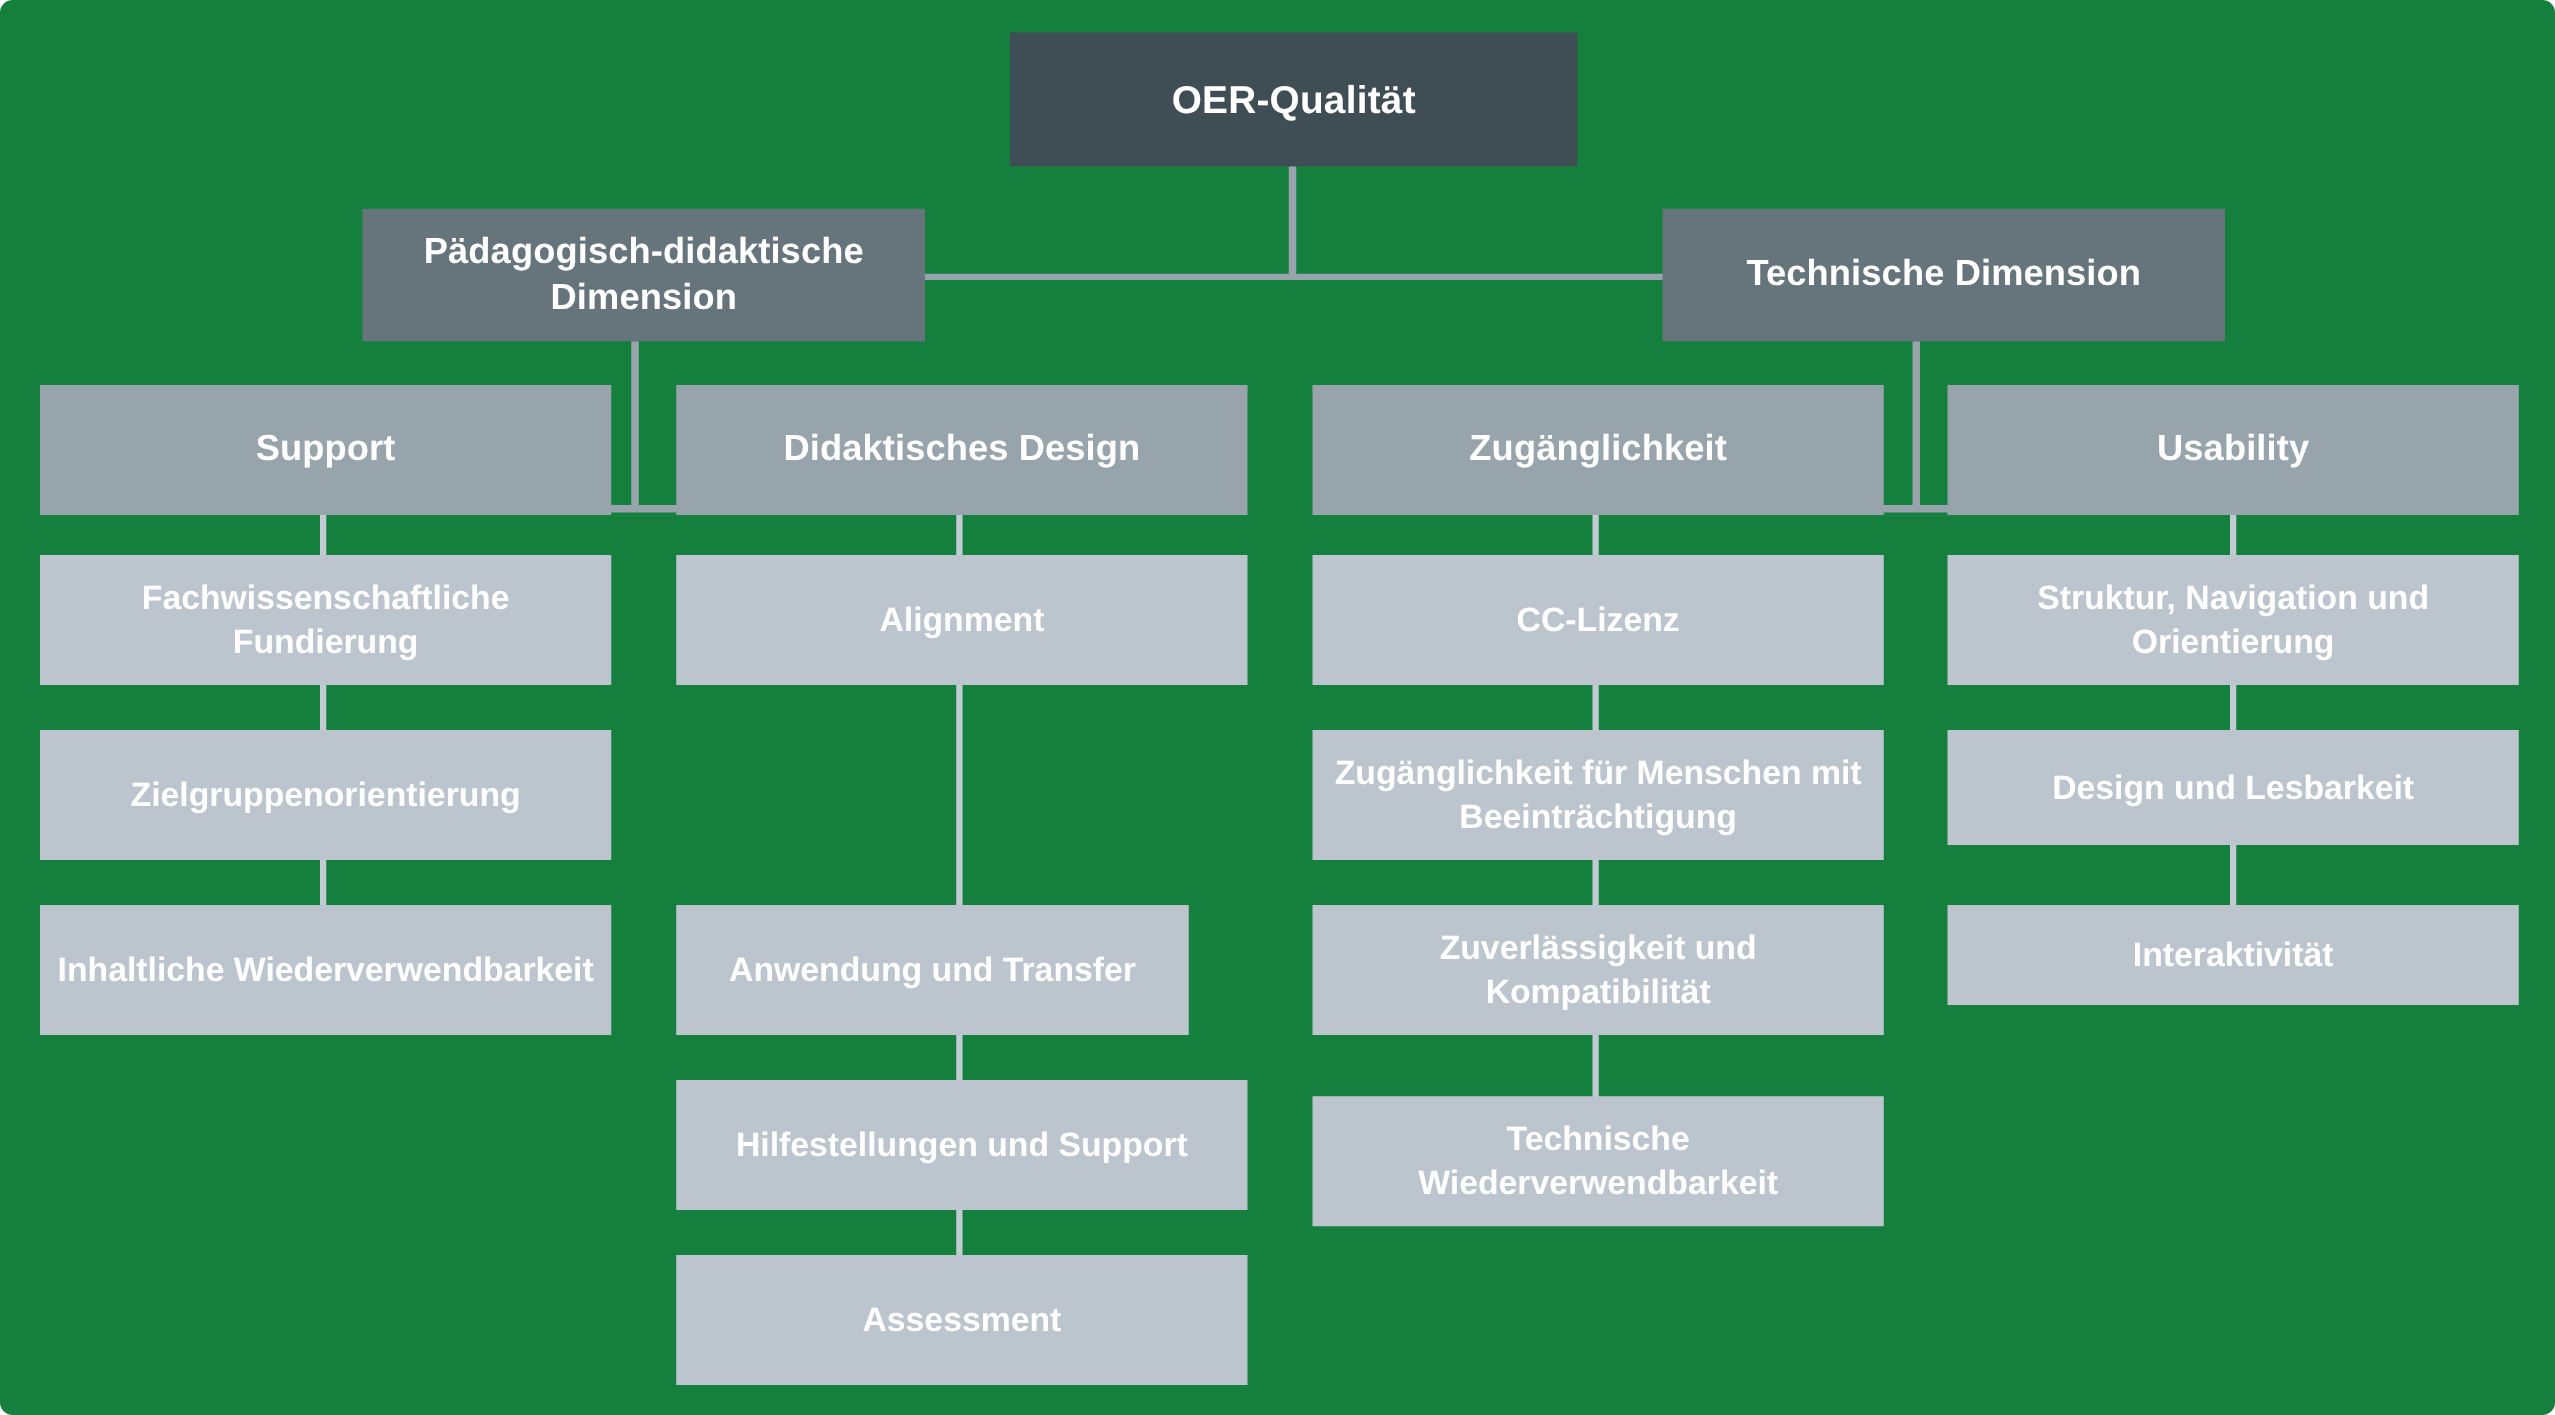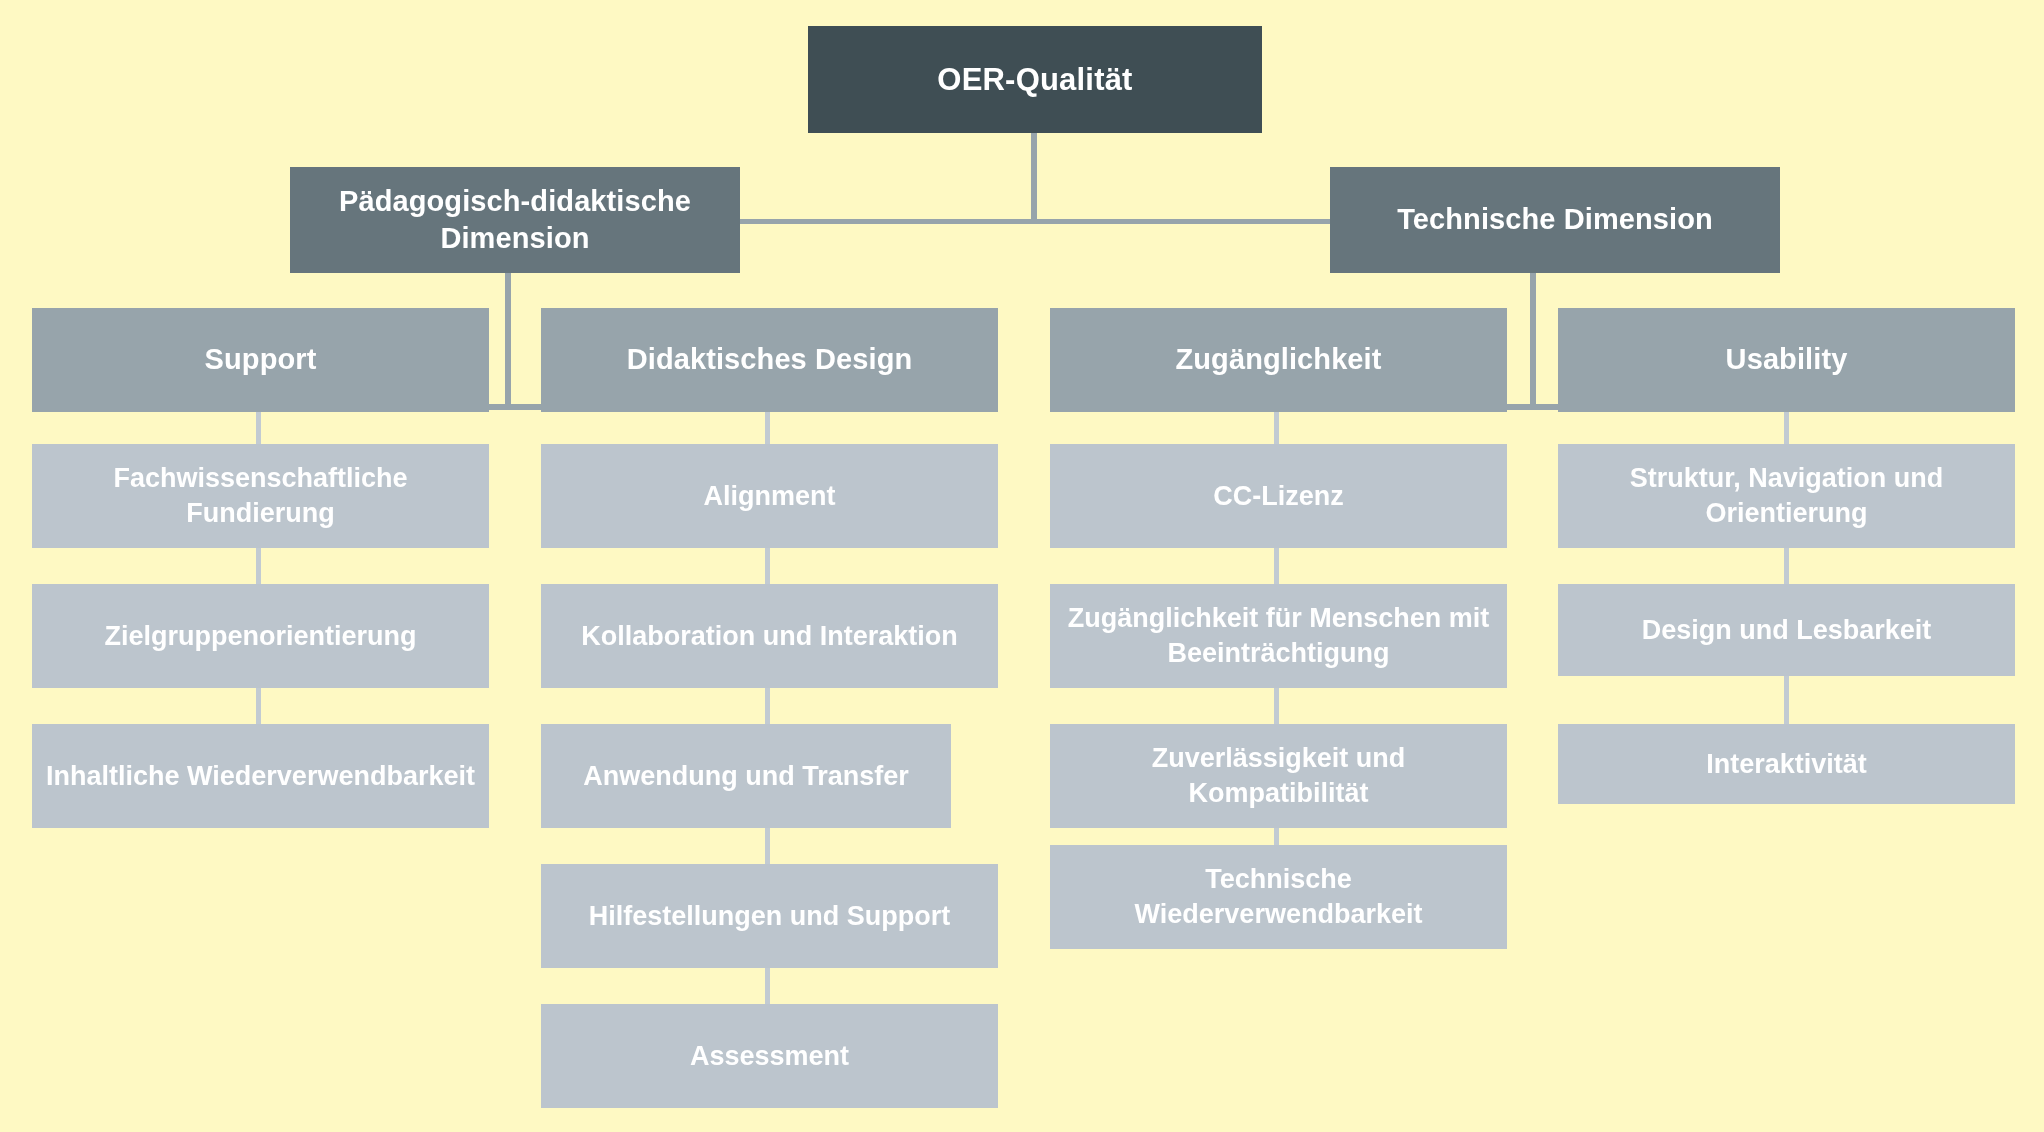--- a/index.html
+++ b/index.html
@@ -7,22 +7,23 @@
     padding: 0;
     background: #ffffff;
   }
   body {
     font-family: "Liberation Sans", sans-serif;
   }
   #canvas {
     position: relative;
     width: 2044px;
     height: 1132px;
-    background: #fef9c3;
+    background: #15803d;
     overflow: hidden;
+    border-radius: 10px;
   }
   .node {
     position: absolute;
     display: flex;
     align-items: center;
     justify-content: center;
     text-align: center;
     color: #ffffff;
     font-weight: bold;
     line-height: 1.28;
@@ -93,27 +94,26 @@
   <div class="node lvl3" style="left:32px; top:308px; width:457px; height:104px;">Support</div>
   <div class="node lvl3" style="left:541px; top:308px; width:457px; height:104px;">Didaktisches Design</div>
   <div class="node lvl3" style="left:1050px; top:308px; width:457px; height:104px;">Zugänglichkeit</div>
   <div class="node lvl3" style="left:1558px; top:308px; width:457px; height:104px;">Usability</div>
 
   <div class="node leaf" style="left:32px; top:444px; width:457px; height:104px;">Fachwissenschaftliche Fundierung</div>
   <div class="node leaf" style="left:32px; top:584px; width:457px; height:104px;">Zielgruppenorientierung</div>
   <div class="node leaf" style="left:32px; top:724px; width:457px; height:104px;">Inhaltliche Wiederverwendbarkeit</div>
 
   <div class="node leaf" style="left:541px; top:444px; width:457px; height:104px;">Alignment</div>
-  <div class="node leaf" style="left:541px; top:584px; width:457px; height:104px;">Kollaboration und Interaktion</div>
   <div class="node leaf" style="left:541px; top:724px; width:410px; height:104px;">Anwendung und Transfer</div>
   <div class="node leaf" style="left:541px; top:864px; width:457px; height:104px;">Hilfestellungen und Support</div>
   <div class="node leaf" style="left:541px; top:1004px; width:457px; height:104px;">Assessment</div>
 
   <div class="node leaf" style="left:1050px; top:444px; width:457px; height:104px;">CC-Lizenz</div>
   <div class="node leaf" style="left:1050px; top:584px; width:457px; height:104px;">Zugänglichkeit für Menschen mit Beeinträchtigung</div>
   <div class="node leaf" style="left:1050px; top:724px; width:457px; height:104px;">Zuverlässigkeit und Kompatibilität</div>
-  <div class="node leaf" style="left:1050px; top:845px; width:457px; height:104px;">Technische Wiederverwendbarkeit</div>
+  <div class="node leaf" style="left:1050px; top:877px; width:457px; height:104px;">Technische Wiederverwendbarkeit</div>
 
   <div class="node leaf" style="left:1558px; top:444px; width:457px; height:104px;">Struktur, Navigation und Orientierung</div>
   <div class="node leaf" style="left:1558px; top:584px; width:457px; height:92px;">Design und Lesbarkeit</div>
   <div class="node leaf" style="left:1558px; top:724px; width:457px; height:80px;">Interaktivität</div>
 
 </div>
 
 </body></html>

